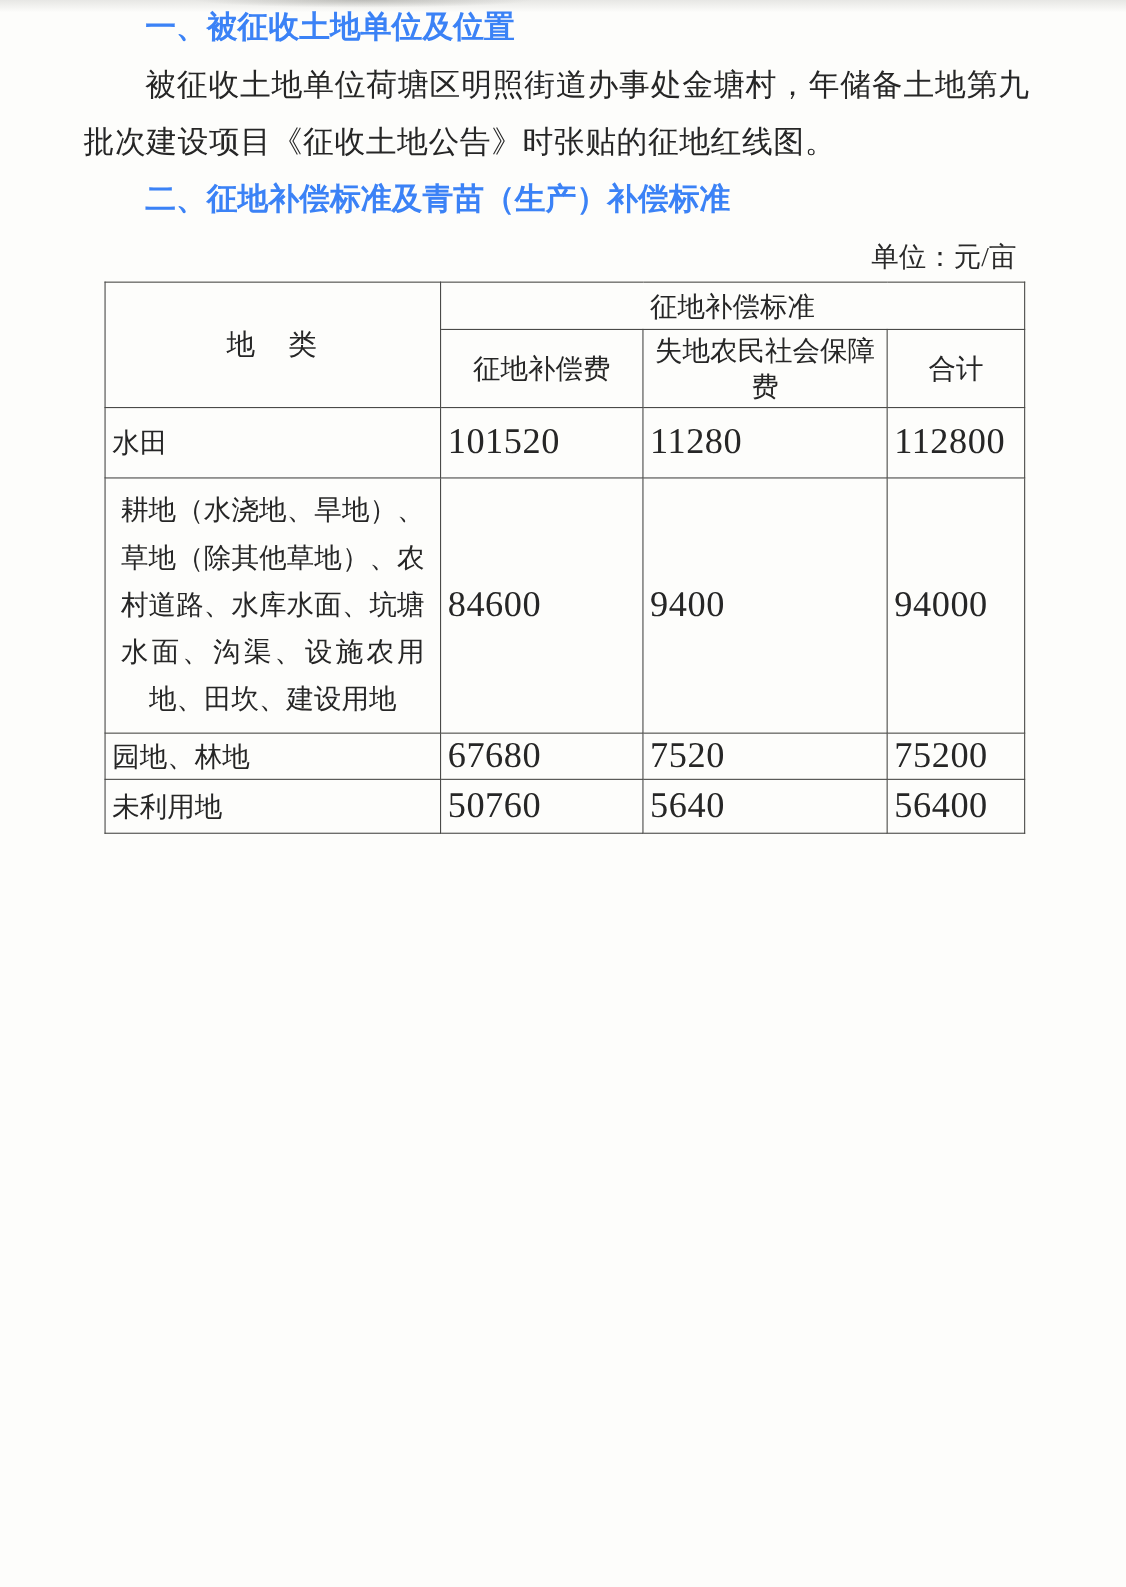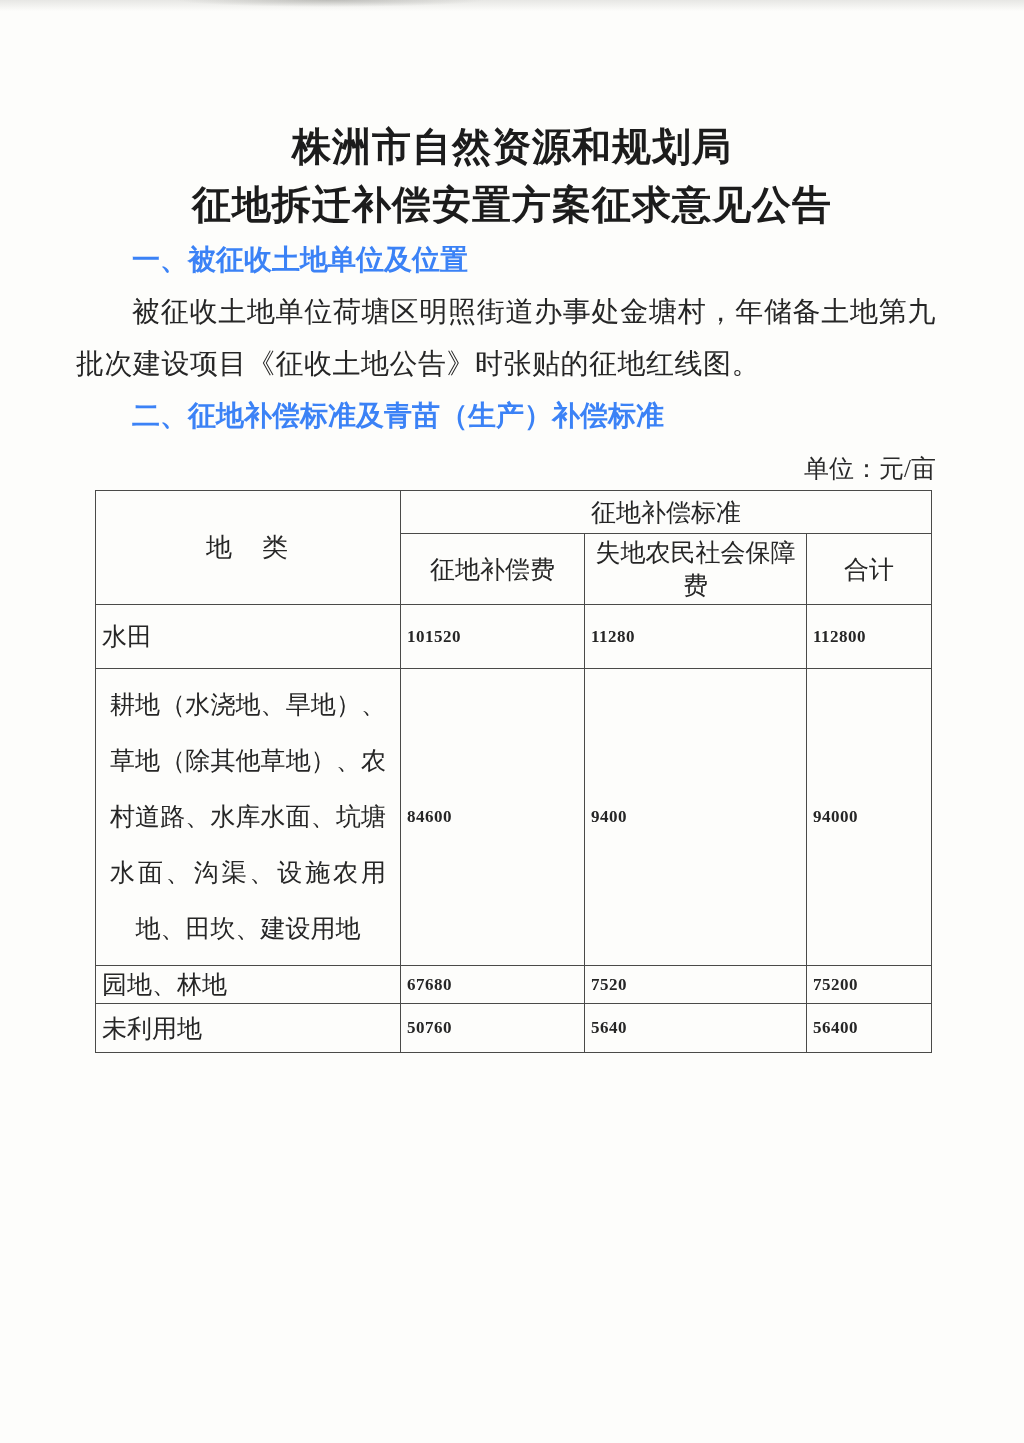--- a/index.html
+++ b/index.html
@@ -63,21 +63,21 @@
     line-height: 52px;
     font-weight: bold;
     text-indent: 2em;
     color: #3b82f6;
   }
 
   .unit-label {
     text-align: right;
     font-size: 25px;
     line-height: 34px;
-    margin: 10px 0 4px 0;
+    margin: 10px 12px 4px 0;
     color: #2a2a2a;
   }
 
   table.comp-table {
     width: 836px;
     margin-left: 19px;
     border-collapse: collapse;
     table-layout: fixed;
     font-size: 25px;
     color: #262626;
@@ -99,49 +99,44 @@
 
   .comp-table tr.header-group th { height: 43px; }
   .comp-table tr.header-sub th   { height: 47px; }
 
   .comp-table th.land-type {
     letter-spacing: 2px;
     font-size: 26px;
   }
 
   .comp-table td.num {
-    font-size: 17px;
+    font-size: 33px;
     letter-spacing: 0.5px;
-    font-weight: bold;
   }
 
   .comp-table tr.row-1 td { height: 64px; }
   .comp-table tr.row-2 td { height: 175px; }
   .comp-table tr.row-3 td { height: 37px; }
   .comp-table tr.row-4 td { height: 49px; }
 
   .comp-table td.long-category {
     text-align: justify;
     text-align-last: center;
     padding: 8px 14px;
-    line-height: 56px;
+    line-height: 43px;
     font-size: 25px;
   }
 </style>
 </head>
 <body>
 
 <div class="page">
 
   <div class="scan-edge-top"></div>
 
-  <div class="title-block">
-    <div>株洲市自然资源和规划局</div>
-    <div>征地拆迁补偿安置方案征求意见公告</div>
-  </div>
 
   <div class="content">
 
 
     <p class="section-heading">一、被征收土地单位及位置</p>
 
     <p class="para">被征收土地单位荷塘区明照街道办事处金塘村，年储备土地第九批次建设项目《征收土地公告》时张贴的征地红线图。</p>
 
     <p class="section-heading">二、征地补偿标准及青苗（生产）补偿标准</p>
 

